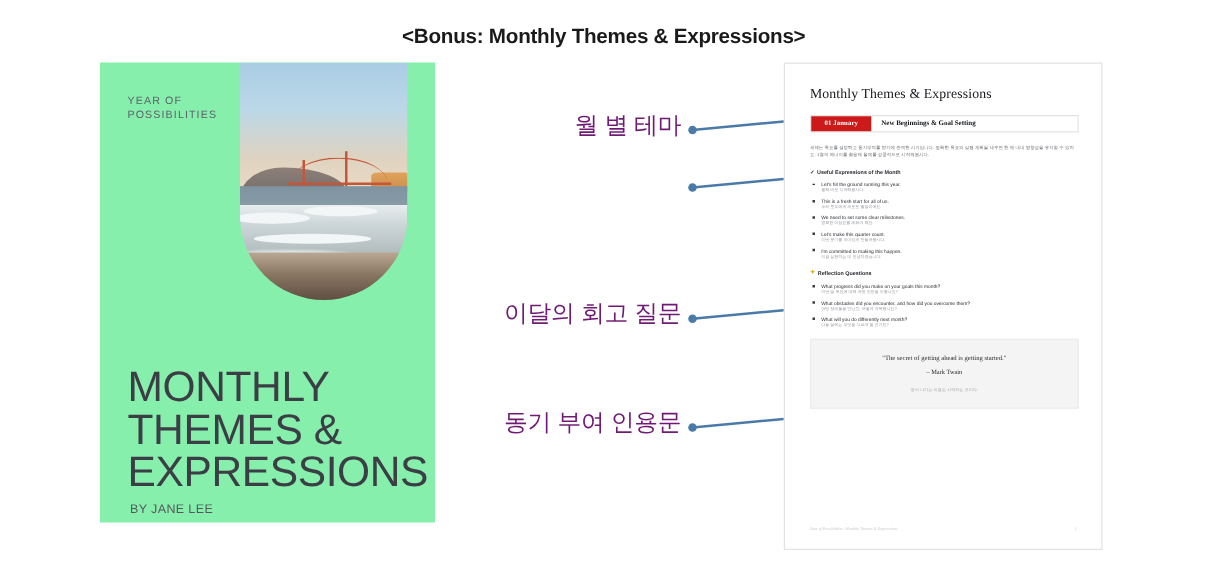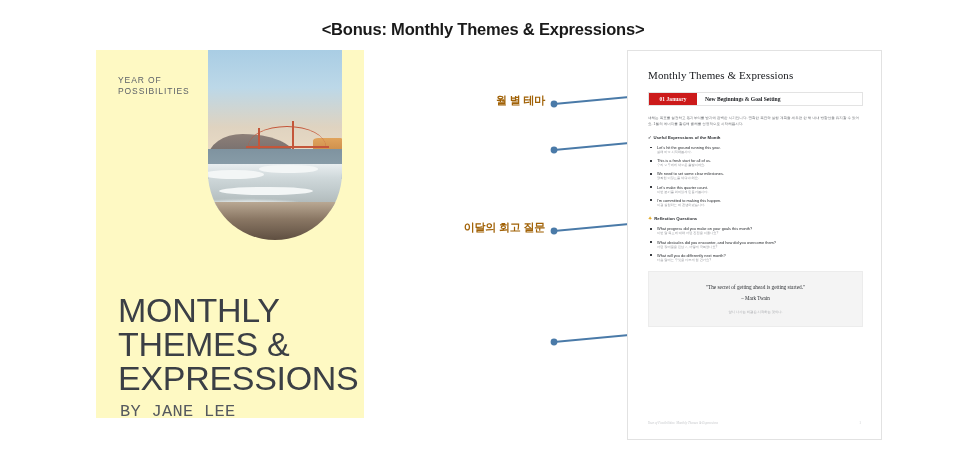--- a/index.html
+++ b/index.html
@@ -14,23 +14,23 @@
   
   .page-title {
     position: absolute; left: 0; top: 20px; width: 966px;
     text-align: center;
     font-size: 16.5px; font-weight: bold; color: #1a1a1a;
     letter-spacing: -0.2px;
   }
 
   
   .cover {
-    position: absolute; left: 96px; top: 50px;
+    position: absolute; left: 80px; top: 50px;
     width: 268px; height: 368px;
-    background: #fef9c3;
+    background: #86efac;
     overflow: hidden;
   }
   .cover-kicker {
     position: absolute; left: 22px; top: 25px;
     font-size: 8.5px; line-height: 11px; color: #5c6168;
     letter-spacing: 0.9px; font-weight: 400;
   }
   .cover-photo {
     position: absolute; left: 112px; top: 0px;
     width: 134px; height: 190px;
@@ -89,30 +89,30 @@
     background: #e6ecec; border-radius: 50%; filter: blur(1px); opacity: .85;
   }
 
   .cover-title {
     position: absolute; left: 22px; top: 243px;
     font-size: 34px; line-height: 34px; color: #3b3f45;
     font-weight: 400; letter-spacing: -0.3px;
   }
   .cover-author {
     position: absolute; left: 24px; top: 352px;
-    font-size: 17px; color: #55595f; letter-spacing: 0.3px; font-family: Liberation Mono, monospace;
+    font-size: 10px; color: #55595f; letter-spacing: 0.3px;
   }
 
   
   .anno { position: absolute; height: 18px; }
   .anno-label {
     position: absolute; right: 100px; top: 50%;
     transform: translateY(-50%);
     white-space: nowrap;
-    font-size: 11px; font-weight: bold; color: #a16207;
+    font-size: 19px; font-weight: normal; color: #701a75;
     letter-spacing: -0.2px;
   }
   .leader { position: absolute; right: 0; top: 0; width: 96px; height: 18px; }
 
   
   .doc {
     position: absolute; left: 627px; top: 50px;
     width: 255px; height: 390px;
     background: #ffffff;
     border: 1px solid #e2e2e2;
@@ -224,29 +224,30 @@
           <circle cx="91" cy="5" r="3.4" fill="#4a7aa8"></circle>
         </svg>
       </div>
       <div class="anno" style="left: 380px; top: 137px; width: 265px;">
         <svg class="leader" viewBox="0 0 96 18">
           <line x1="5" y1="13" x2="91" y2="5" stroke="#4a7aa8" stroke-width="2"></line>
           <circle cx="5" cy="13" r="3.4" fill="#4a7aa8"></circle>
           <circle cx="91" cy="5" r="3.4" fill="#4a7aa8"></circle>
         </svg>
       </div>
-      <div class="anno" style="left: 380px; top: 218px; width: 265px;">
+      <div class="anno" style="left: 380px; top: 242px; width: 265px;">
         <div class="anno-label">이달의 회고 질문</div>
         <svg class="leader" viewBox="0 0 96 18">
           <line x1="5" y1="13" x2="91" y2="5" stroke="#4a7aa8" stroke-width="2"></line>
           <circle cx="5" cy="13" r="3.4" fill="#4a7aa8"></circle>
           <circle cx="91" cy="5" r="3.4" fill="#4a7aa8"></circle>
         </svg>
       </div>
       <div class="anno" style="left: 380px; top: 329px; width: 265px;">
+        <div class="anno-label">동기 부여 인용문</div>
         <svg class="leader" viewBox="0 0 96 18">
           <line x1="5" y1="13" x2="91" y2="5" stroke="#4a7aa8" stroke-width="2"></line>
           <circle cx="5" cy="13" r="3.4" fill="#4a7aa8"></circle>
           <circle cx="91" cy="5" r="3.4" fill="#4a7aa8"></circle>
         </svg>
       </div>
     </div>
 
   <div class="doc">
     <div class="doc-inner">

